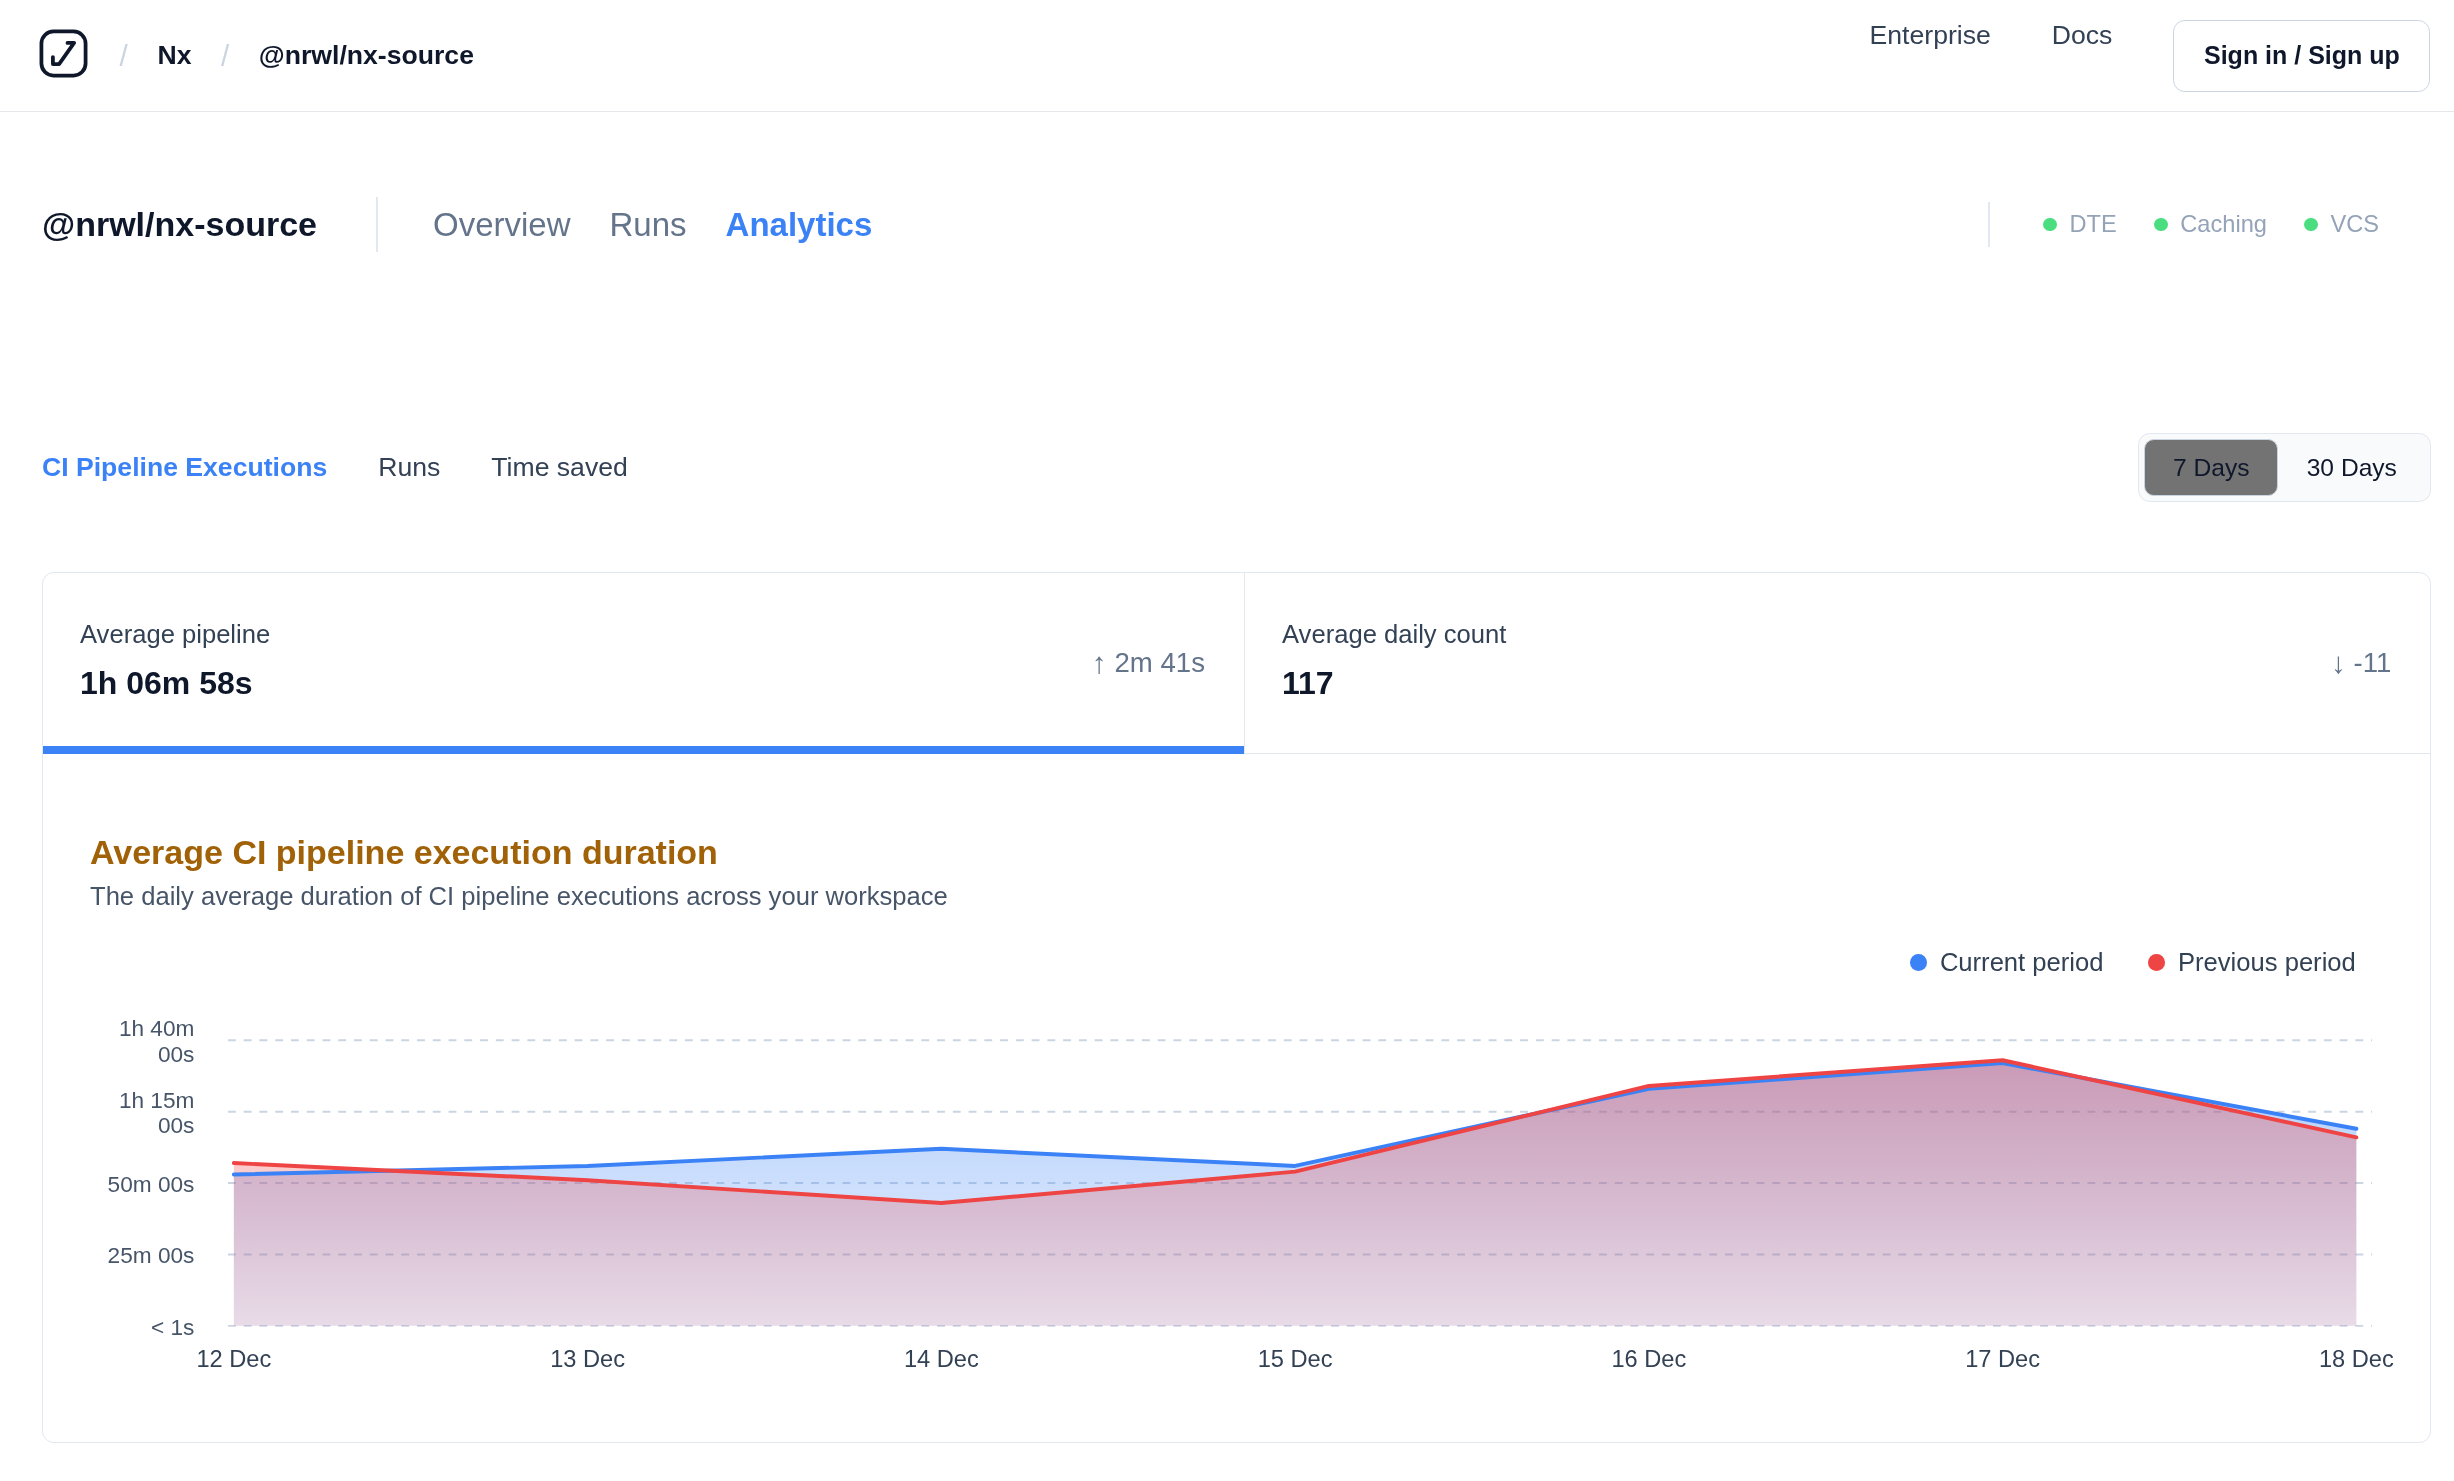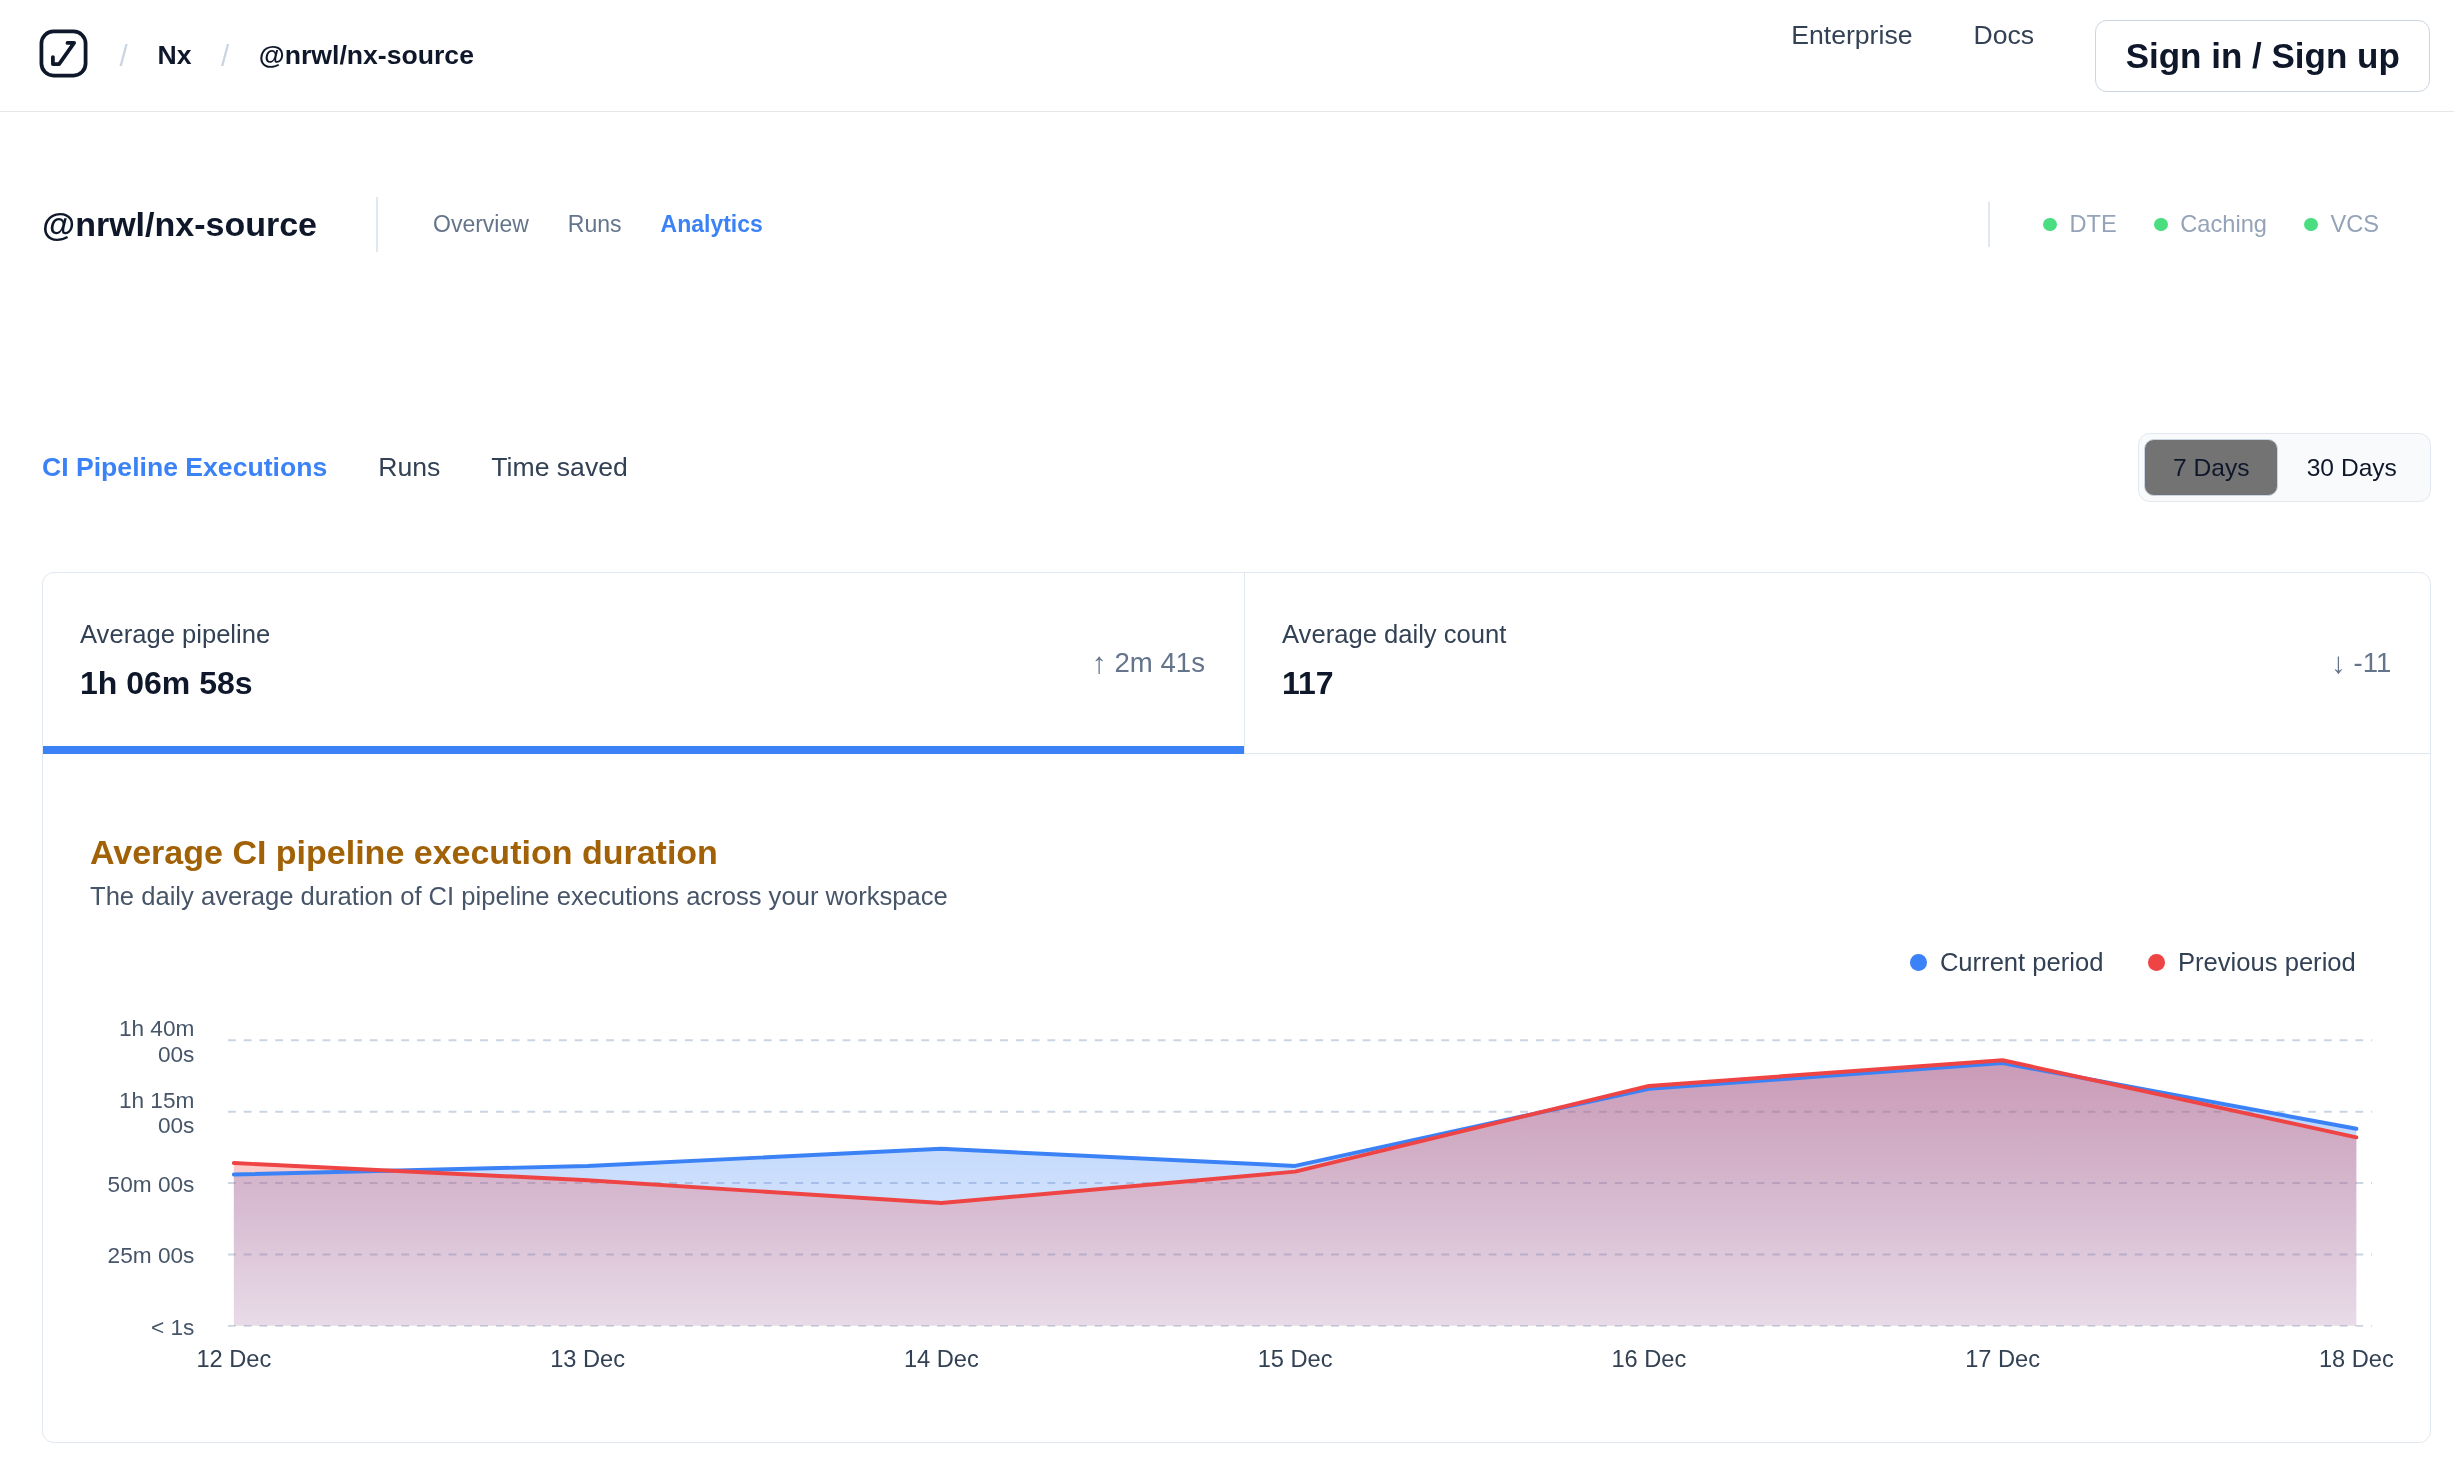--- a/index.html
+++ b/index.html
@@ -19,30 +19,30 @@
   .logo-box { width:53px; height:53px; display:flex; align-items:center; justify-content:center; cursor:pointer; }
   .crumb-sep { color:#cbd5e1; font-size:29.6px; font-weight:300; margin:0 29.6px; }
   .crumb { font-size:26.6px; color:#0f172a; cursor:pointer; }
   .crumb.org { font-weight:600; }
   .crumb.repo { font-weight:700; }
   .topbar-right { margin-left:auto; display:flex; align-items:flex-start; gap:61px; }
   .nav-link { font-size:26.6px; color:#334155; font-weight:500; cursor:pointer; }
   .signin-btn {
     height:72px; padding:0 29.6px; background:#fff;
     border:1px solid #cbd5e1; border-radius:11.8px;
-    font-size:35px; font-weight:600; color:#0f172a;
+    font-size:25px; font-weight:600; color:#0f172a;
     font-family:"Liberation Sans", sans-serif; cursor:pointer;
   }
 
   
   .ws-header { display:flex; align-items:center; margin:85px 76px 0 42px; }
   .ws-title { font-size:34px; font-weight:700; color:#0f172a; }
   .v-div { width:2px; height:55px; background:#e2e8f0; margin:0 55px 0 59px; }
   .ws-tabs { display:flex; align-items:center; gap:39px; }
-  .ws-tab { font-size:23px; color:#64748b; font-weight:500; cursor:pointer; }
+  .ws-tab { font-size:33px; color:#64748b; font-weight:500; cursor:pointer; }
   .ws-tab.active { color:#3b82f6; font-weight:600; }
   .status-row { margin-left:auto; display:flex; align-items:center; gap:37px; }
   .status-vdiv { width:2px; height:45px; background:#e2e8f0; margin-right:15.8px; }
   .status-item { display:flex; align-items:center; gap:12.8px; font-size:23.6px; color:#94a3b8; }
   .dot { width:13.8px; height:13.8px; border-radius:50%; }
 
   
   .section-row { display:flex; align-items:center; margin:181px 23.6px 0 42px; }
   .section-tabs { display:flex; align-items:center; gap:51px; }
   .section-tab { font-size:26.6px; color:#334155; font-weight:500; cursor:pointer; }

